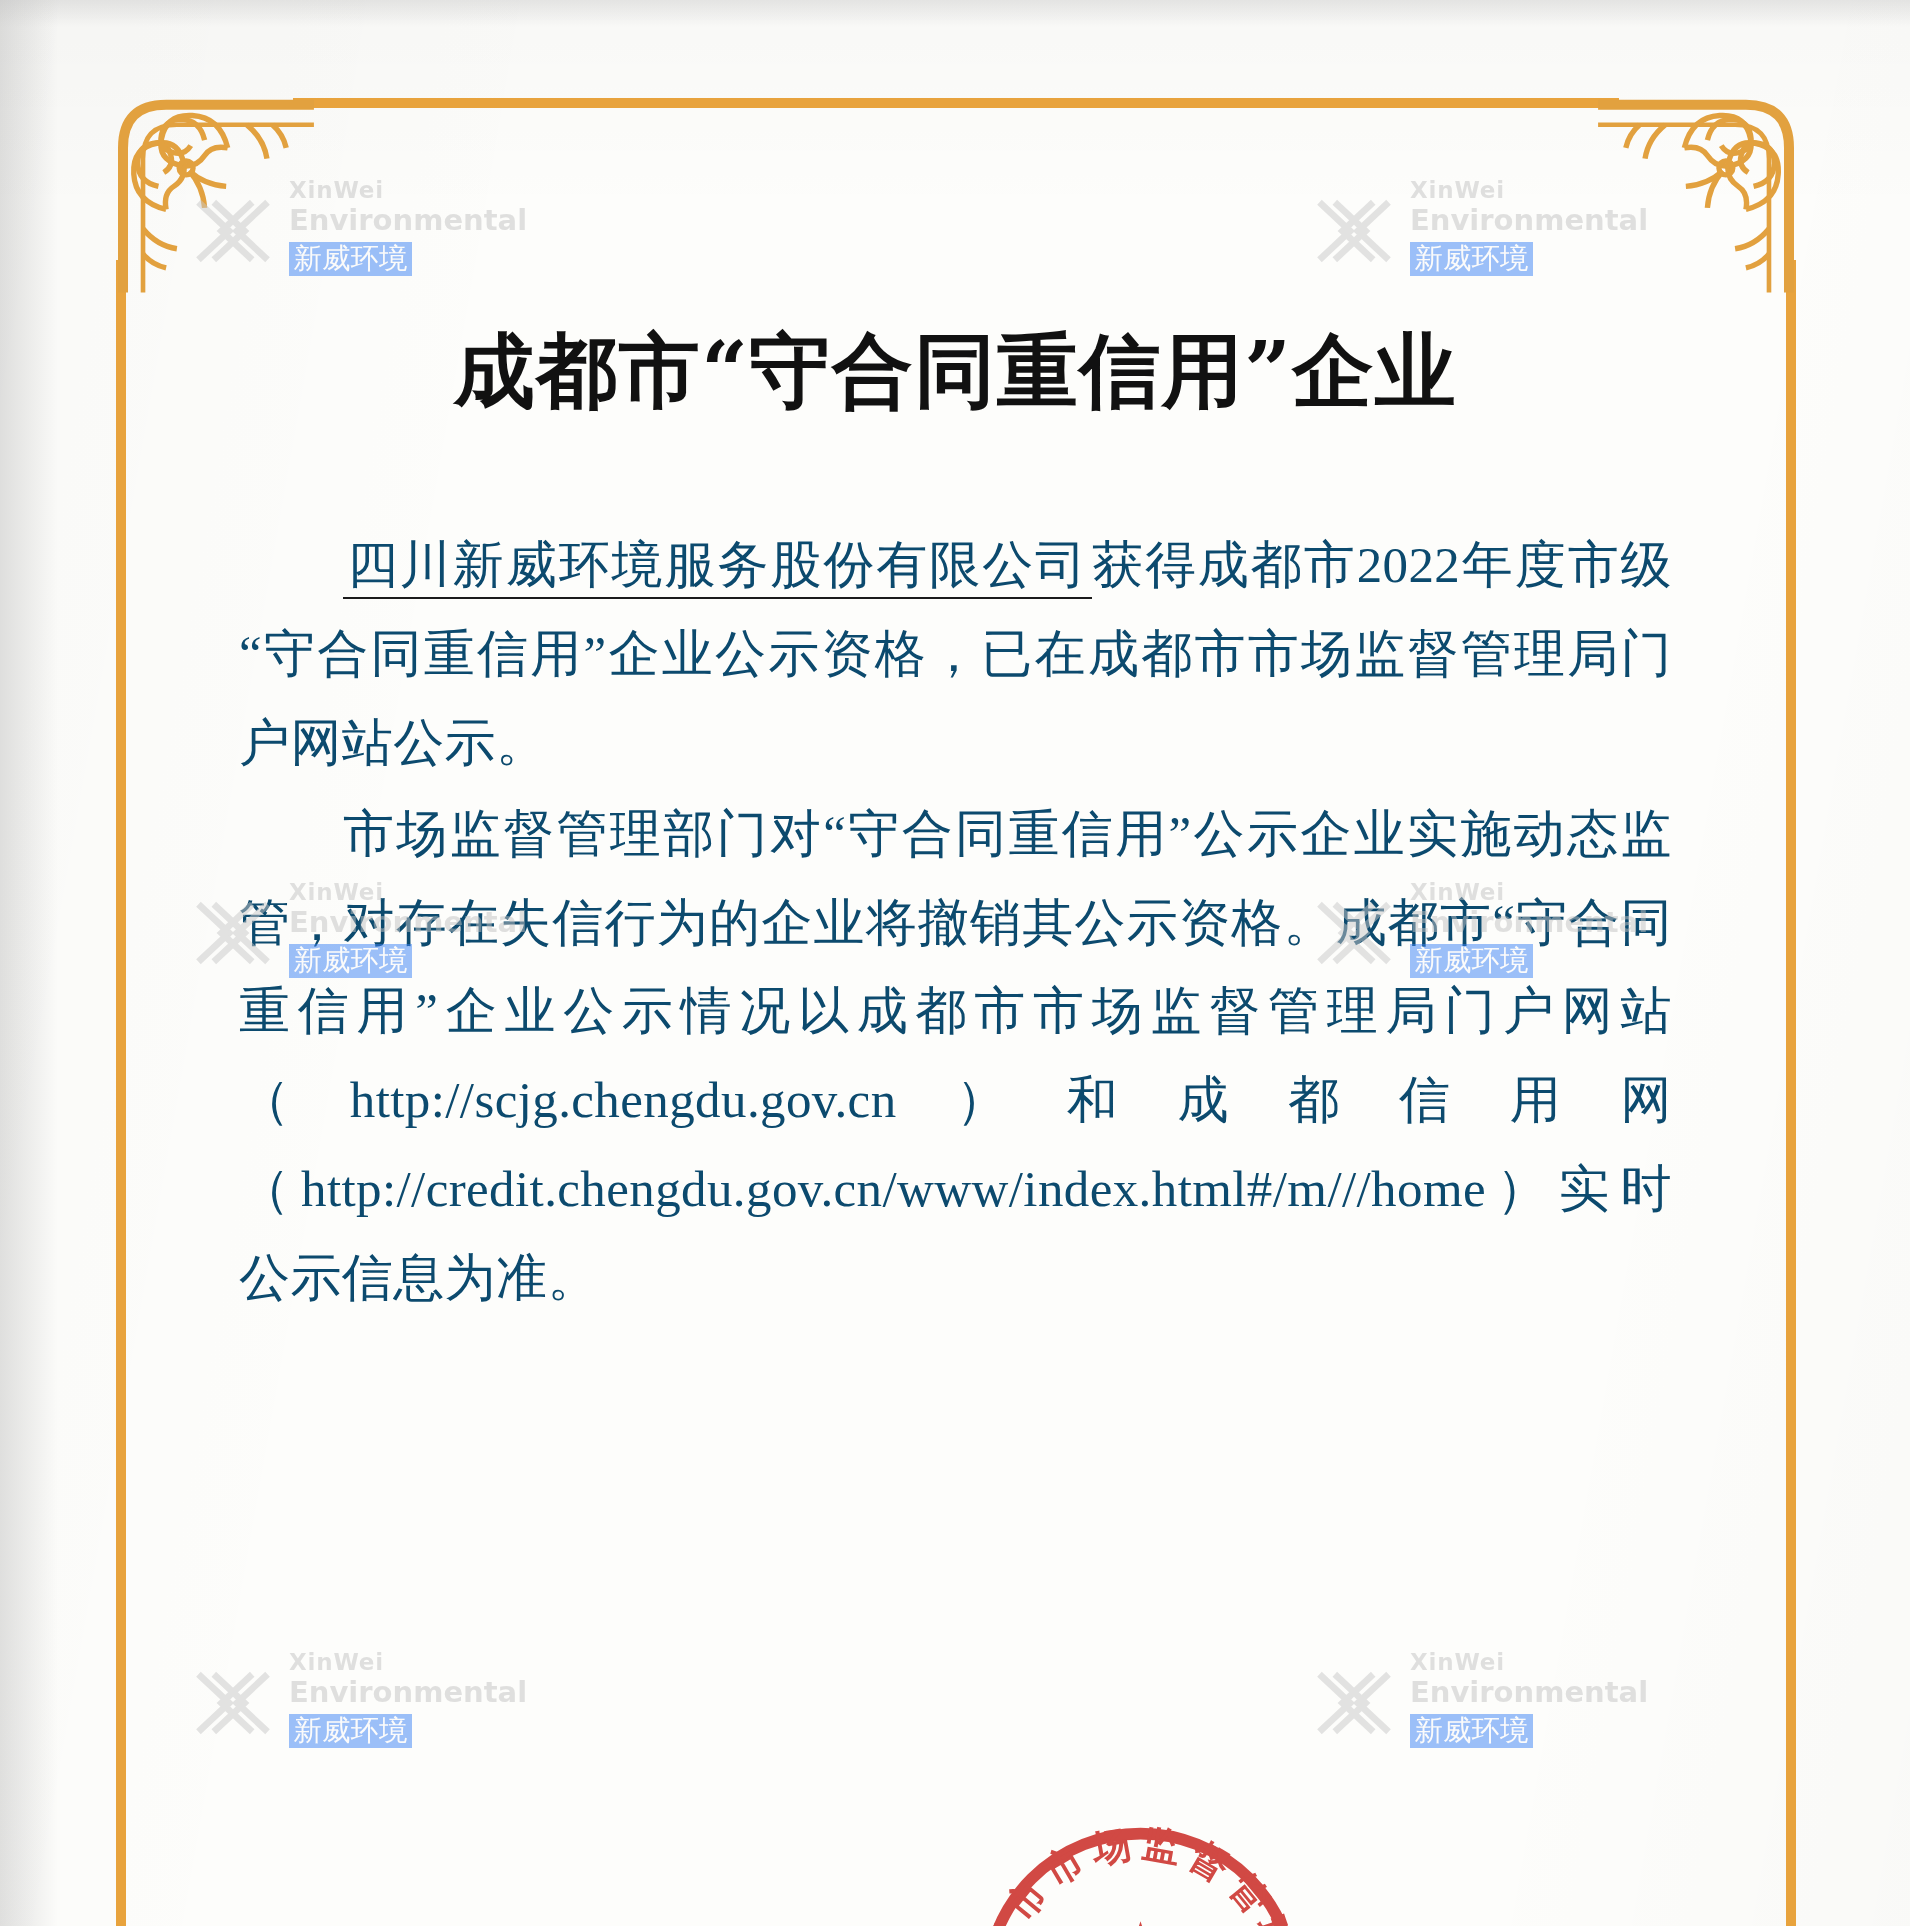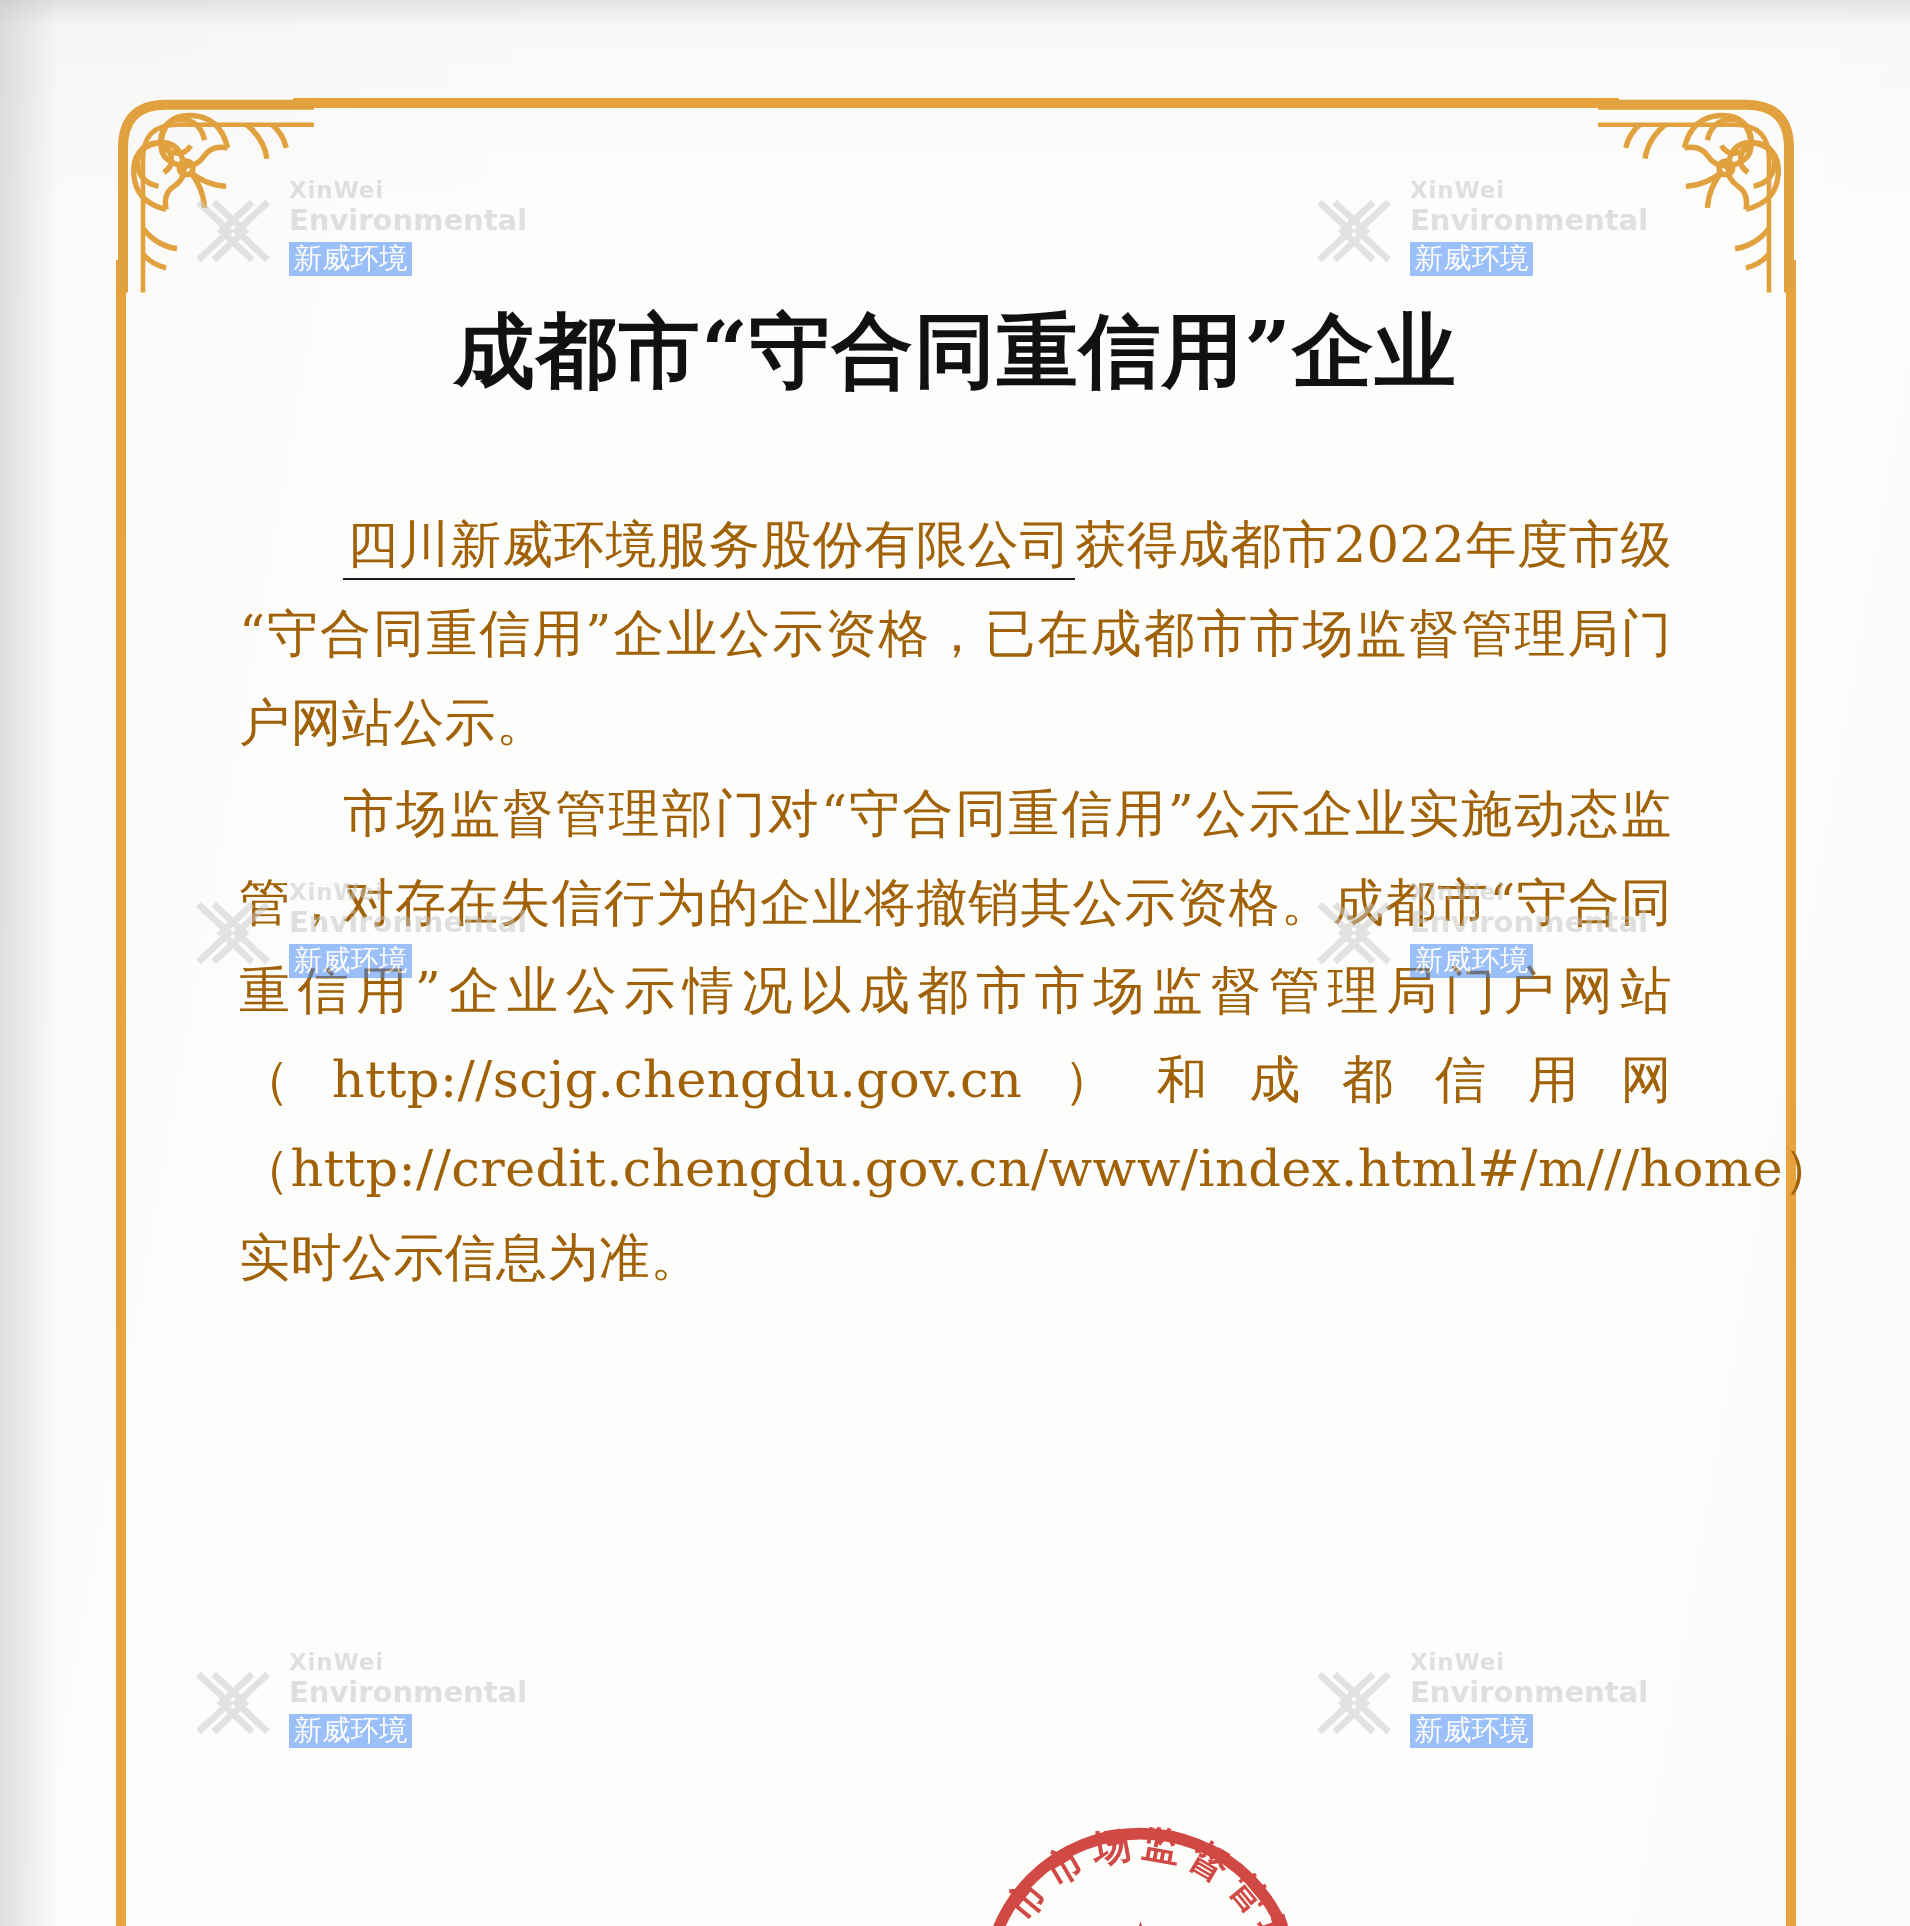--- a/index.html
+++ b/index.html
@@ -67,42 +67,43 @@
     color: #E2A13F;
   }
   .corner svg { width: 100%; height: 100%; display: block; }
   .corner-tl { left: -3.9px;  top: -3.9px; }
   .corner-tr { right: -3.9px; top: -3.9px;  transform: scaleX(-1); }
 
   
   .content {
     position: absolute;
     left: 239px;
-    top: 292px;
+    top: 312px;
     width: 1433px;
   }
   .title-block {
     text-align: center;
     color: #111;
     font-weight: bold;
     font-size: 81px;
     line-height: 1.45;
     letter-spacing: 1.5px;
     font-family: "DejaVu Serif", "Liberation Serif", serif;
   }
   .title-line-1 { white-space: nowrap; }
   .title-line-2 { margin-top: 16px; }
 
   .body-text {
     margin-top: 92px;
     font-size: 51px;
     line-height: 1.74;
-    color: #a16207;
+    color: #0c4a6e;
     text-align: justify;
     letter-spacing: 0.4px;
+    font-family: Liberation Serif, serif;
   }
   .para { margin: 0 0 2.3px 0; text-indent: 0; }
   .para-indent { text-indent: 104px; }
   .company-name {
     border-bottom: 2.3px solid #1b1b1b;
     padding: 0 3.9px 3.9px 3.9px;
     font-weight: 500;
   }
 
   

